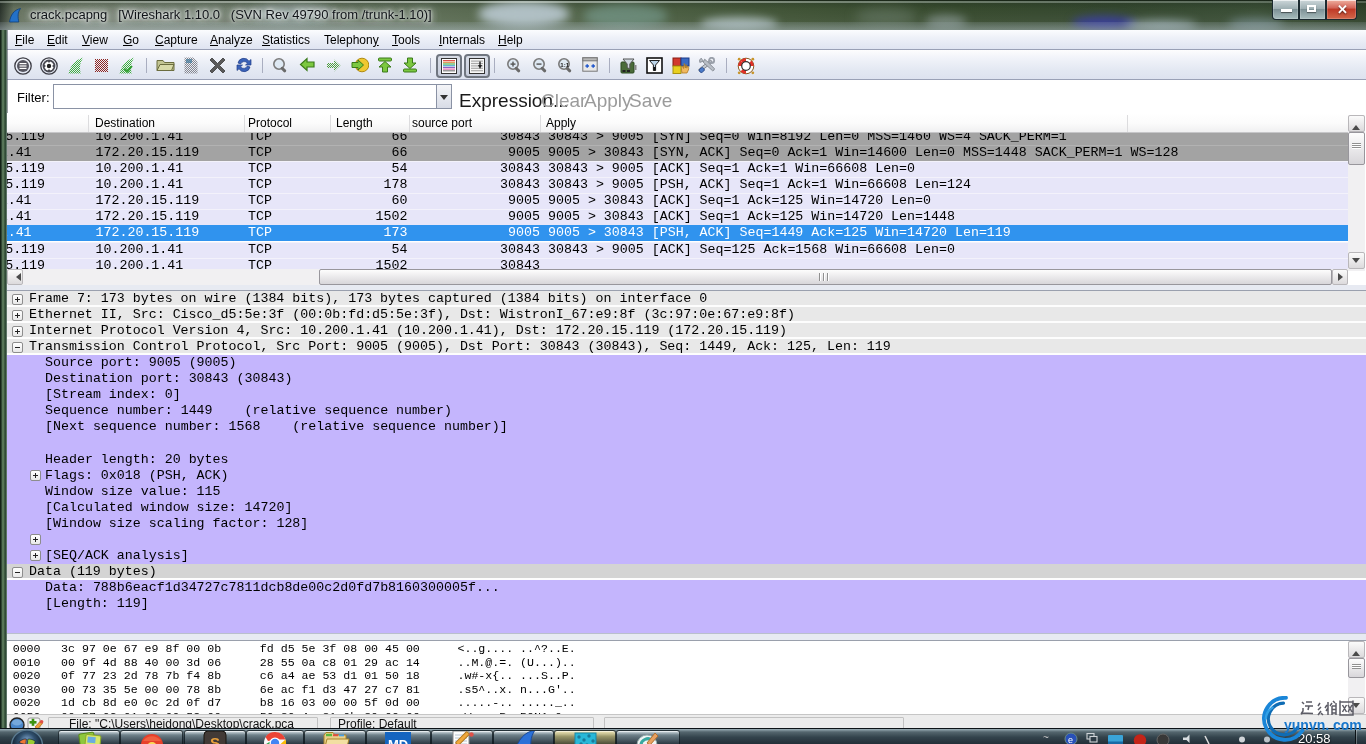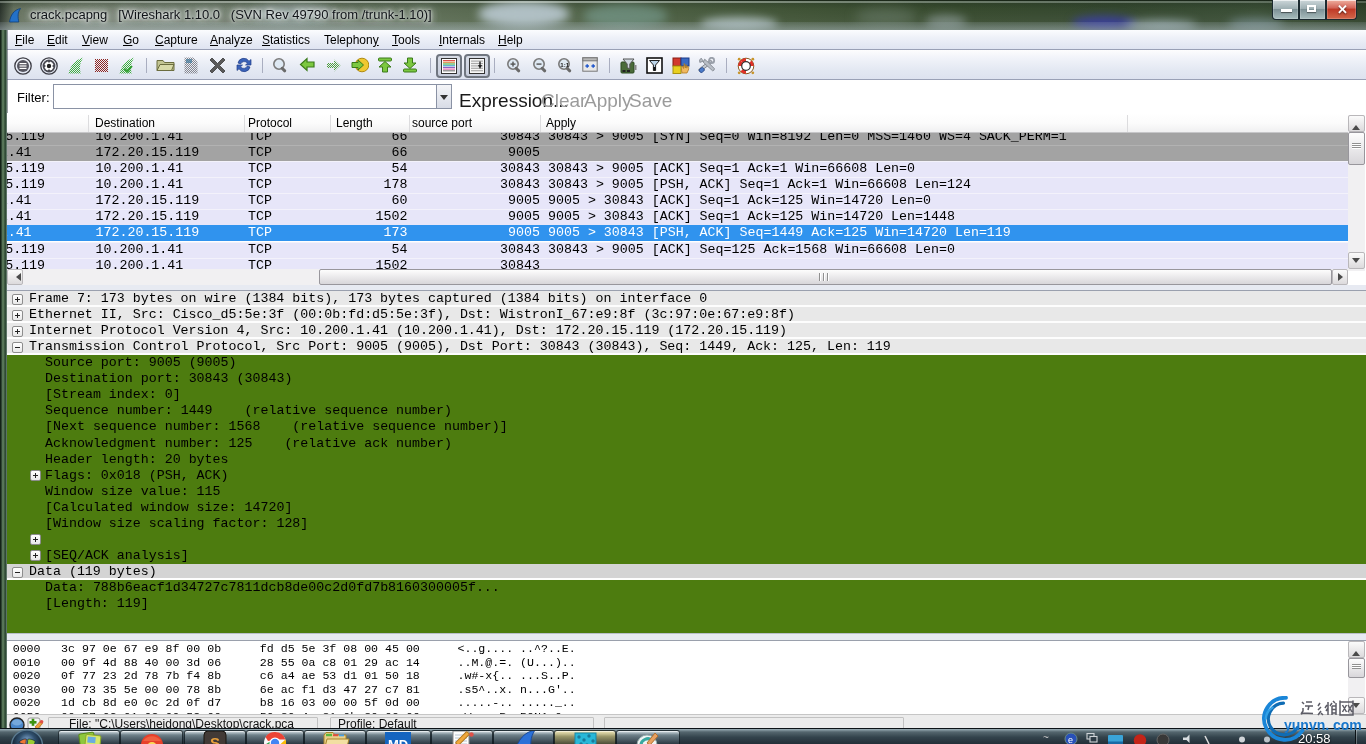--- a/index.html
+++ b/index.html
@@ -44,21 +44,21 @@
 .gray{background:linear-gradient(180deg,#b2b2b2 0,#b2b2b2 1px,#a3a3a3 1px);color:#000}
 .lav{background:linear-gradient(180deg,#f3f2fb 0,#f3f2fb 1px,#e7e6f9 1px);color:#000}
 .sel{background:#3093ee;color:#fff}
 .sbtn{position:absolute;background:linear-gradient(180deg,#fbfbfb,#dcdadc);border:1px solid #b9b7ba;border-radius:2px}
 .sthumb{position:absolute;background:linear-gradient(180deg,#fdfdfd,#d8d6da);border:1px solid #98969c;border-radius:2px}
 .arr{position:absolute;width:0;height:0}
 #hscroll{position:absolute;left:7px;top:156px;width:1341px;height:16px;background:#f1f0f2}
 #vscroll{position:absolute;left:1348px;top:2px;width:17px;height:156px;background:#f1f0f2}
 
 #gap1{position:absolute;left:0;top:285px;width:1366px;height:6px;background:#e7eaf2;border-bottom:1px solid #9aa0ae}
-#details{position:absolute;left:0;top:291px;width:1366px;height:342px;background:#4d7c0f;overflow:hidden}
+#details{position:absolute;left:0;top:291px;width:1366px;height:342px;background:#c4b5fd;overflow:hidden}
 .dline{position:absolute;left:0;width:1366px;height:16.06px;font-family:"Liberation Mono",monospace;font-size:13.3px;line-height:16.06px;white-space:pre;color:#000}
 .dline .txt{position:absolute;top:0}
 .dg{background:linear-gradient(180deg,#e8e8e8 0 87%,#fdfdfd 87%)}.exp{position:absolute;top:2.5px;width:11px;height:11px;background:linear-gradient(180deg,#fff,#e8e8e8);border:1px solid #8d8d8d;border-radius:2px}
 .exp:before{content:"";position:absolute;left:2px;top:4px;width:5px;height:1px;background:#222}
 .exp.plus:after{content:"";position:absolute;left:4px;top:2px;width:1px;height:5px;background:#222}
 #gap2{position:absolute;left:0;top:633px;width:1366px;height:7px;background:#e7eaf2;border-top:1px solid #b9bfcc}
 #hex{position:absolute;left:0;top:640px;width:1366px;height:74px;background:#fff;border-top:1px solid #9aa0ac;overflow:hidden}
 .xline{position:absolute;left:0;width:1340px;height:13.55px;font-family:"Liberation Mono",monospace;font-size:11.6px;line-height:13.55px;white-space:pre;color:#000}
 .xline span{position:absolute;top:0}
 .xo{left:12.7px}.x1{left:61.1px}.x2{left:259.8px}.xa{left:457.5px}
@@ -314,21 +314,21 @@
 <div id="finput"></div>
 <div id="fdrop"></div>
 <div class="fbtn" style="left:459px;color:#1a1a1a">Expression...</div>
 <div class="fbtn" style="left:541px;color:#9b9b9b">Clear</div>
 <div class="fbtn" style="left:584px;color:#9b9b9b">Apply</div>
 <div class="fbtn" style="left:629px;color:#9b9b9b">Save</div>
 
 <div id="plist">
   <div id="prows">
         <div class="row gray" style="top:0.3px"><span style="left:-65.7px">172.20.15.119</span><span class="rd">10.200.1.41</span><span class="rp">TCP</span><span class="rl">66</span><span class="ro">30843</span><span class="ri">30843 &gt; 9005 [SYN] Seq=0 Win=8192 Len=0 MSS=1460 WS=4 SACK_PERM=1</span></div>
-        <div class="row gray" style="top:16.4px"><span style="left:-63.2px">10.200.1.41</span><span class="rd">172.20.15.119</span><span class="rp">TCP</span><span class="rl">66</span><span class="ro">9005</span></div>
+        <div class="row gray" style="top:16.4px"><span style="left:-63.2px">10.200.1.41</span><span class="rd">172.20.15.119</span><span class="rp">TCP</span><span class="rl">66</span><span class="ro">9005</span><span class="ri">9005 &gt; 30843 [SYN, ACK] Seq=0 Ack=1 Win=14600 Len=0 MSS=1448 SACK_PERM=1 WS=128</span></div>
         <div class="row lav" style="top:32.5px"><span style="left:-65.7px">172.20.15.119</span><span class="rd">10.200.1.41</span><span class="rp">TCP</span><span class="rl">54</span><span class="ro">30843</span><span class="ri">30843 &gt; 9005 [ACK] Seq=1 Ack=1 Win=66608 Len=0</span></div>
         <div class="row lav" style="top:48.6px"><span style="left:-65.7px">172.20.15.119</span><span class="rd">10.200.1.41</span><span class="rp">TCP</span><span class="rl">178</span><span class="ro">30843</span><span class="ri">30843 &gt; 9005 [PSH, ACK] Seq=1 Ack=1 Win=66608 Len=124</span></div>
         <div class="row lav" style="top:64.7px"><span style="left:-63.2px">10.200.1.41</span><span class="rd">172.20.15.119</span><span class="rp">TCP</span><span class="rl">60</span><span class="ro">9005</span><span class="ri">9005 &gt; 30843 [ACK] Seq=1 Ack=125 Win=14720 Len=0</span></div>
         <div class="row lav" style="top:80.8px"><span style="left:-63.2px">10.200.1.41</span><span class="rd">172.20.15.119</span><span class="rp">TCP</span><span class="rl">1502</span><span class="ro">9005</span><span class="ri">9005 &gt; 30843 [ACK] Seq=1 Ack=125 Win=14720 Len=1448</span></div>
         <div class="row sel" style="top:96.9px"><span style="left:-63.2px">10.200.1.41</span><span class="rd">172.20.15.119</span><span class="rp">TCP</span><span class="rl">173</span><span class="ro">9005</span><span class="ri">9005 &gt; 30843 [PSH, ACK] Seq=1449 Ack=125 Win=14720 Len=119</span></div>
         <div class="row lav" style="top:113.0px"><span style="left:-65.7px">172.20.15.119</span><span class="rd">10.200.1.41</span><span class="rp">TCP</span><span class="rl">54</span><span class="ro">30843</span><span class="ri">30843 &gt; 9005 [ACK] Seq=125 Ack=1568 Win=66608 Len=0</span></div>
         <div class="row lav" style="top:129.1px"><span style="left:-65.7px">172.20.15.119</span><span class="rd">10.200.1.41</span><span class="rp">TCP</span><span class="rl">1502</span><span class="ro">30843</span></div>
       </div>
   <div id="phdr">
         <div class="hsep" style="left:81px"></div>
@@ -367,21 +367,20 @@
 <div id="details">
       <div class="dline dg" style="top:0.00px"><div class="exp plus" style="left:12px"></div><span class="txt" style="left:29px">Frame 7: 173 bytes on wire (1384 bits), 173 bytes captured (1384 bits) on interface 0</span></div>
       <div class="dline dg" style="top:16.06px"><div class="exp plus" style="left:12px"></div><span class="txt" style="left:29px">Ethernet II, Src: Cisco_d5:5e:3f (00:0b:fd:d5:5e:3f), Dst: WistronI_67:e9:8f (3c:97:0e:67:e9:8f)</span></div>
       <div class="dline dg" style="top:32.12px"><div class="exp plus" style="left:12px"></div><span class="txt" style="left:29px">Internet Protocol Version 4, Src: 10.200.1.41 (10.200.1.41), Dst: 172.20.15.119 (172.20.15.119)</span></div>
       <div class="dline dg" style="top:48.18px"><div class="exp" style="left:12px"></div><span class="txt" style="left:29px">Transmission Control Protocol, Src Port: 9005 (9005), Dst Port: 30843 (30843), Seq: 1449, Ack: 125, Len: 119</span></div>
       <div class="dline" style="top:64.24px"><span class="txt" style="left:45px">Source port: 9005 (9005)</span></div>
       <div class="dline" style="top:80.30px"><span class="txt" style="left:45px">Destination port: 30843 (30843)</span></div>
       <div class="dline" style="top:96.36px"><span class="txt" style="left:45px">[Stream index: 0]</span></div>
       <div class="dline" style="top:112.42px"><span class="txt" style="left:45px">Sequence number: 1449    (relative sequence number)</span></div>
       <div class="dline" style="top:128.48px"><span class="txt" style="left:45px">[Next sequence number: 1568    (relative sequence number)]</span></div>
-      <div class="dline" style="top:144.54px"><span class="txt" style="left:45px">Acknowledgment number: 125    (relative ack number)</span></div>
       <div class="dline" style="top:160.60px"><span class="txt" style="left:45px">Header length: 20 bytes</span></div>
       <div class="dline" style="top:176.66px"><div class="exp plus" style="left:29.5px"></div><span class="txt" style="left:45px">Flags: 0x018 (PSH, ACK)</span></div>
       <div class="dline" style="top:192.72px"><span class="txt" style="left:45px">Window size value: 115</span></div>
       <div class="dline" style="top:208.78px"><span class="txt" style="left:45px">[Calculated window size: 14720]</span></div>
       <div class="dline" style="top:224.84px"><span class="txt" style="left:45px">[Window size scaling factor: 128]</span></div>
       <div class="dline" style="top:240.90px"><div class="exp plus" style="left:29.5px"></div></div>
       <div class="dline" style="top:256.96px"><div class="exp plus" style="left:29.5px"></div><span class="txt" style="left:45px">[SEQ/ACK analysis]</span></div>
       <div class="dline" style="top:273.02px;background:linear-gradient(180deg,#d4d4d4 0 87%,#fdfdfd 87%)"><div class="exp" style="left:12px"></div><span class="txt" style="left:29px">Data (119 bytes)</span></div>
       <div class="dline" style="top:289.08px"><span class="txt" style="left:45px">Data: 788b6eacf1d34727c7811dcb8de00c2d0fd7b8160300005f...</span></div>
       <div class="dline" style="top:305.14px"><span class="txt" style="left:45px">[Length: 119]</span></div>

